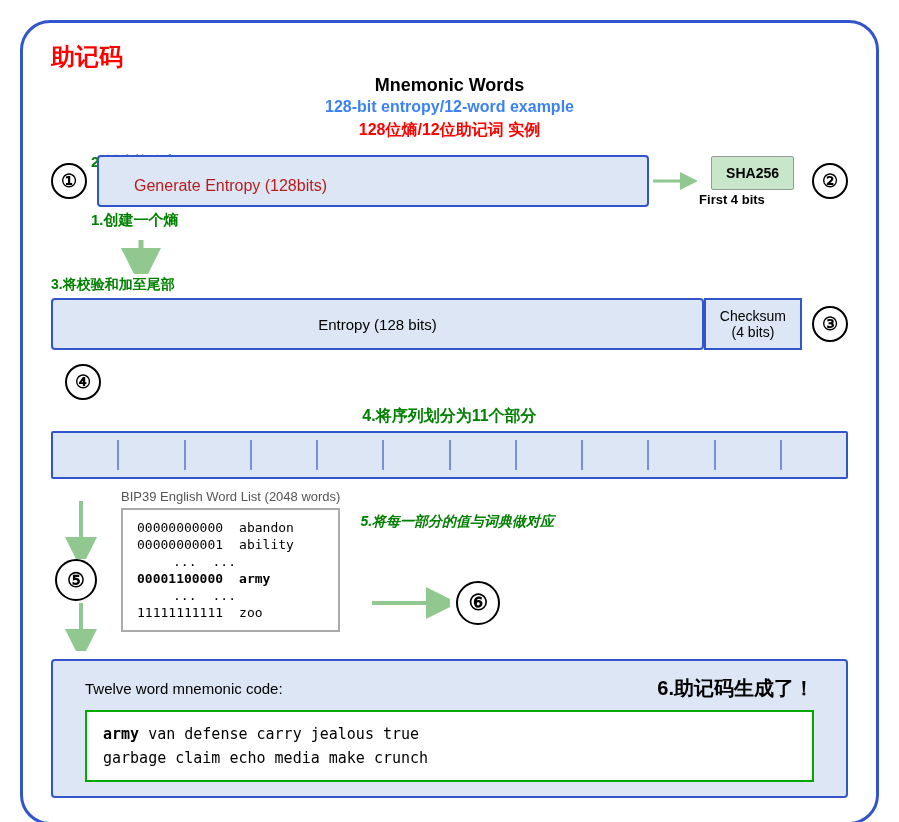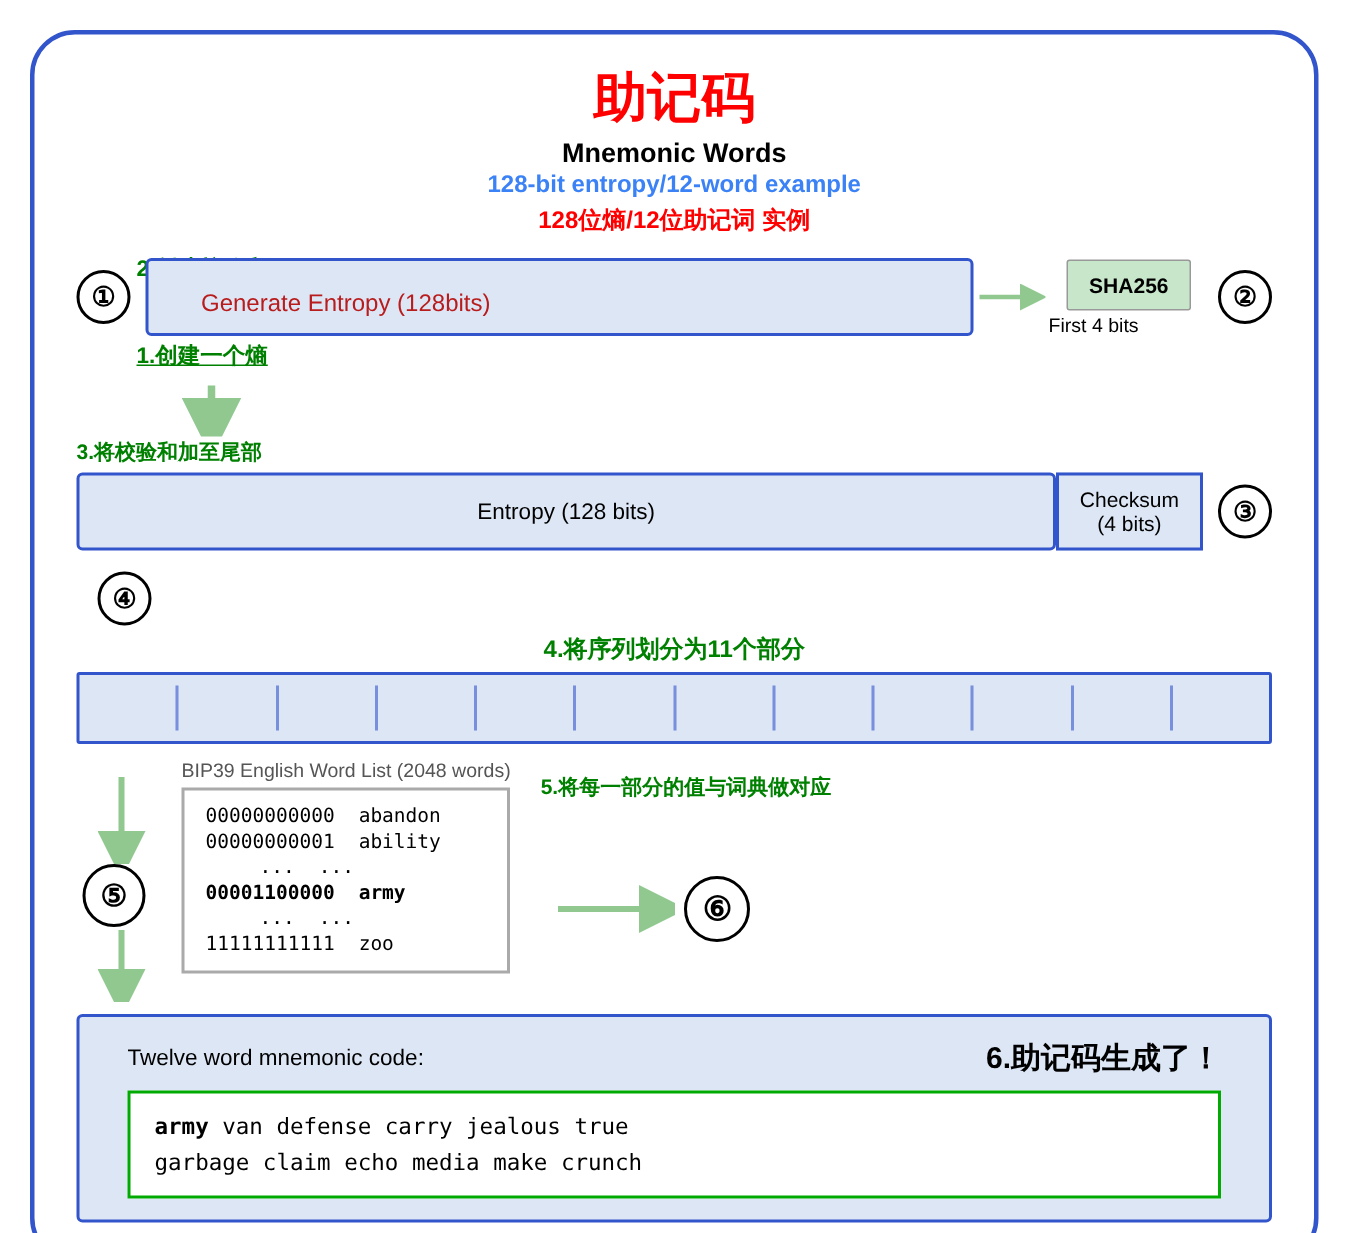--- a/index.html
+++ b/index.html
@@ -15,22 +15,22 @@
     .outer-container {
       width: 860px;
       min-height: 790px;
       border: 3px solid #3355cc;
       border-radius: 30px;
       background: #fff;
       padding: 18px 28px 24px 28px;
       position: relative;
     }
     .title-cn {
-      text-align: center;
-      font-size: 36px;
+      text-align: left;
+      font-size: 24px;
       font-weight: bold;
       color: #ff0000;
       margin-bottom: 2px;
     }
     .title-en {
       text-align: center;
       font-size: 18px;
       font-weight: bold;
       color: #000;
       margin-bottom: 2px;
@@ -93,20 +93,21 @@
       border-radius: 2px;
       margin-left: 12px;
       margin-right: 8px;
       min-width: 70px;
     }
     .first4bits {
       font-size: 13px;
       color: #000;
       text-align: center;
       margin-top: 2px;
+      font-weight: bold;
     }
     .sha-col {
       display: flex;
       flex-direction: column;
       align-items: flex-start;
       position: relative;
     }
     
     .step3-row {
       display: flex;
@@ -215,22 +216,23 @@
       font-size: 13px;
     }
     .bip39-row.bold-row {
       font-weight: bold;
     }
     .step5-label {
       font-size: 14px;
       font-weight: bold;
       color: #008000;
       margin-left: 10px;
-      margin-top: 10px;
+      margin-top: 24px;
       max-width: 200px;
+      font-style: italic;
     }
     
     .final-section {
       border: 2px solid #3355cc;
       border-radius: 4px;
       background: #dce6f5;
       padding: 14px 32px;
       margin-top: 4px;
     }
     .final-label-row {
@@ -294,21 +296,21 @@
           </svg>
         </div>
         <div class="sha-col">
 
           <div class="sha-box">SHA256</div>
           <div class="first4bits">First 4 bits</div>
         </div>
         <div class="step-circle" style="margin-left:10px; margin-right:0;">②</div>
       </div>
     </div>
-    <div style="font-size:15px; font-weight:bold; color:#008000; margin-top:4px; margin-left:40px;text-decoration:underline;">1.创建一个熵</div>
+    <div style="font-size:15px; font-weight:bold; color:#008000; margin-top:4px; margin-left:40px;">1.创建一个熵</div>
   </div>
 
   <div style="display:flex; justify-content:flex-start; margin-left:60px; margin-bottom:2px; margin-top:4px;">
     <svg width="60" height="36">
       <defs>
         <marker id="dah" markerWidth="8" markerHeight="8" refX="4" refY="4" orient="auto">
           <path d="M0,0 L8,4 L0,8 Z" fill="#90c890"></path>
         </marker>
       </defs>
       <path d="M30,2 L30,30" stroke="#90c890" stroke-width="5" fill="none" marker-end="url(#dah)"></path>

